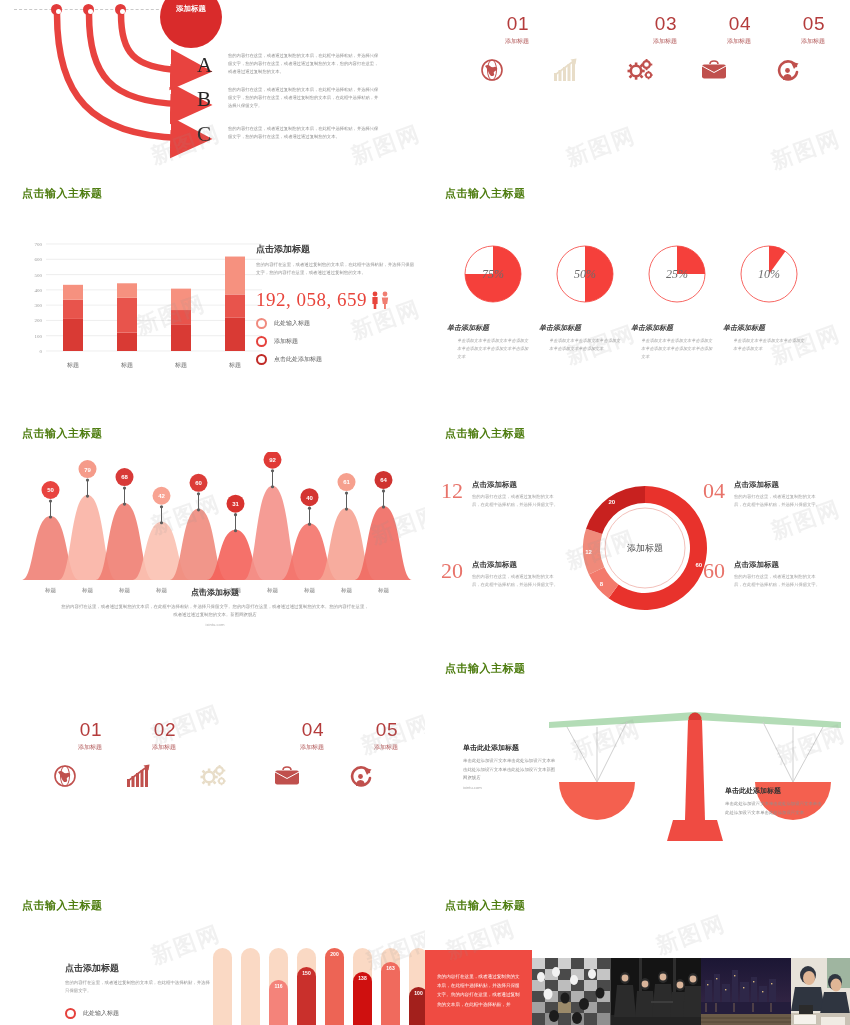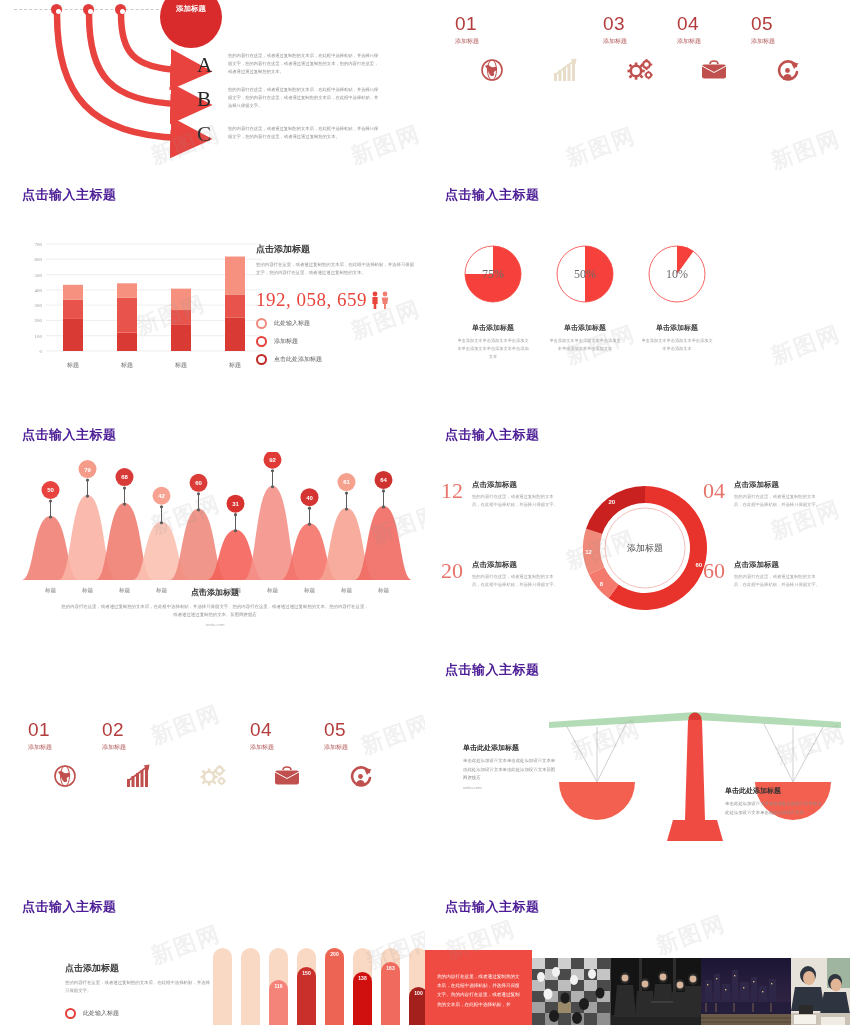--- a/index.html
+++ b/index.html
@@ -8,21 +8,21 @@
     background: #ffffff;
     font-family: "Liberation Sans", "DejaVu Sans", sans-serif;
     overflow: hidden;
   }
   .page { position: relative; width: 850px; height: 1025px; background:#fff; }
 
   
   .slide { position: absolute; background: #fff; overflow: hidden; }
 
   .slide-title {
-    font-size: 13px; font-weight: bold; color: #4c1d95;
+    font-size: 11px; font-weight: bold; color: #4d7c0f;
     letter-spacing: .5px; line-height: 1;
   }
 
   
   .wm {
     position: absolute; color: rgba(150,150,150,.13);
     font-size: 22px; font-weight: bold; letter-spacing: 2px;
     transform: rotate(-20deg); user-select: none; pointer-events: none;
     white-space: nowrap;
   }
@@ -51,21 +51,21 @@
     position:absolute; width:11px; height:11px; border-radius:50%;
     background:#e23b3b; border:2px solid #e23b3b; top:4px;
   }
   #s1 .node::after {
     content:''; position:absolute; left:3px; top:3px;
     width:5px; height:5px; border-radius:50%; background:#fff;
   }
 
   
   .steps { position:absolute; display:flex; }
-  .step { position:relative; width:74px; text-align:left; }
+  .step { position:relative; width:74px; text-align:right; }
   .step .num {
     font-size:19px; color:#b43c3c; font-family:"Liberation Sans", sans-serif;
     font-weight:400; letter-spacing:.5px; line-height:1;
   }
   .step .lbl { font-size:6px; color:#b05555; margin-top:4px; }
   .step .ico { margin-top:11px; height:26px; display:flex; align-items:center; justify-content:center; }
   .step.active .num, .step.active .lbl { color:#fff; }
   .ribbon {
     position:absolute; top:-14px; left:50%; transform:translateX(-50%);
     width:45px; background:#c4504e; z-index:-1;
@@ -80,21 +80,21 @@
     font-size:19px; color:#e8453c; font-family:"Liberation Serif", serif;
     letter-spacing:.5px;
   }
   .sub-title { font-size:9px; font-weight:bold; color:#3d3d3d; }
   .body-txt { font-size:4.4px; line-height:1.9; color:#909090; }
   .legend-row { display:flex; align-items:center; gap:7px; margin-top:7px; }
   .legend-ring { width:11px; height:11px; border-radius:50%; border:2px solid; }
   .legend-txt { font-size:6px; color:#5c5c5c; }
 
   
-  .pie-item { width:92px; text-align:center; position:relative; }
+  .pie-item { width:92px; position:relative;font-style:italic; }
   .pie-cap { font-size:7px; font-weight:bold; color:#444; margin-top:9px; }
   .pie-body { font-size:4.2px; line-height:1.85; color:#9d9d9d; margin-top:4px; padding:0 10px;}
 
   
   .hill-lbl { font-size:5.5px; fill:#7a7a7a; }
   .bubble-txt { font-size:6px; fill:#fff; font-weight:bold; }
 
   
   .dn-num {
     font-size:22px; color:#e8736a; font-family:"Liberation Serif", serif;
@@ -338,20 +338,27 @@
       </svg>
       <div class="pie-cap">单击添加标题</div>
       <div class="pie-body">单击添加文本单击添加文本单击添加文本单击添加文本单击添加文本单击添加文本</div></div>
         <div class="pie-item"><svg width="92" height="70">
         <circle cx="46" cy="34" r="28" fill="#ffffff" stroke="#f5403b" stroke-width="0.8"></circle>
         <path d="M46,34 L46,6 A28,28 0 0 1 46,62 Z" fill="#f5403b"></path>
         <text x="46" y="38" text-anchor="middle" style="font-size:12px;fill:#6b6b6b;font-family:'Liberation Serif',serif">50%</text>
       </svg>
       <div class="pie-cap">单击添加标题</div>
       <div class="pie-body">单击添加文本单击添加文本单击添加文本单击添加文本单击添加文本</div></div>
+        <div class="pie-item"><svg width="92" height="70">
+        <circle cx="46" cy="34" r="28" fill="#ffffff" stroke="#f5403b" stroke-width="0.8"></circle>
+        <path d="M46,34 L46,6 A28,28 0 0 1 74,34 Z" fill="#f5403b"></path>
+        <text x="46" y="38" text-anchor="middle" style="font-size:12px;fill:#6b6b6b;font-family:'Liberation Serif',serif">25%</text>
+      </svg>
+      <div class="pie-cap">单击添加标题</div>
+      <div class="pie-body">单击添加文本单击添加文本单击添加文本单击添加文本单击添加文本单击添加文本</div></div>
         <div class="pie-item"><svg width="92" height="70">
         <circle cx="46" cy="34" r="28" fill="#ffffff" stroke="#f5403b" stroke-width="0.8"></circle>
         <path d="M46,34 L46,6 A28,28 0 0 1 62.45798706418925,11.347524157501471 Z" fill="#f5403b"></path>
         <text x="46" y="38" text-anchor="middle" style="font-size:12px;fill:#6b6b6b;font-family:'Liberation Serif',serif">10%</text>
       </svg>
       <div class="pie-cap">单击添加标题</div>
       <div class="pie-body">单击添加文本单击添加文本单击添加文本单击添加文本</div></div>
       </div>
   <div class="wm" style="left:140px; top:150px">新图网</div>
   <div class="wm" style="left:345px; top:150px">新图网</div>

